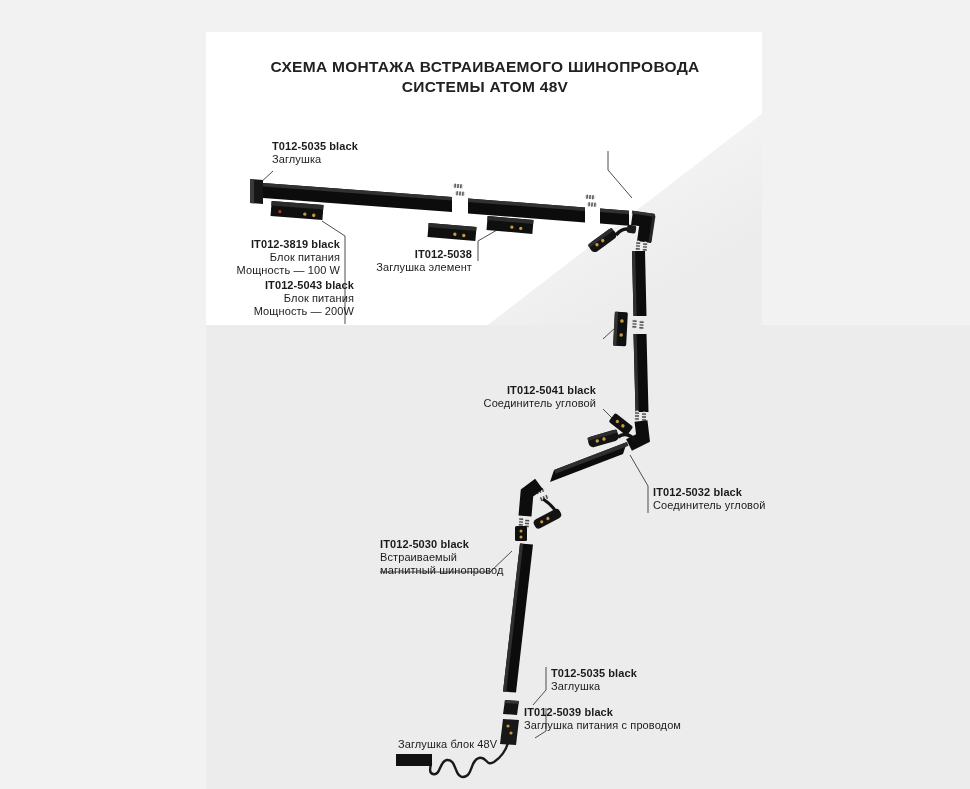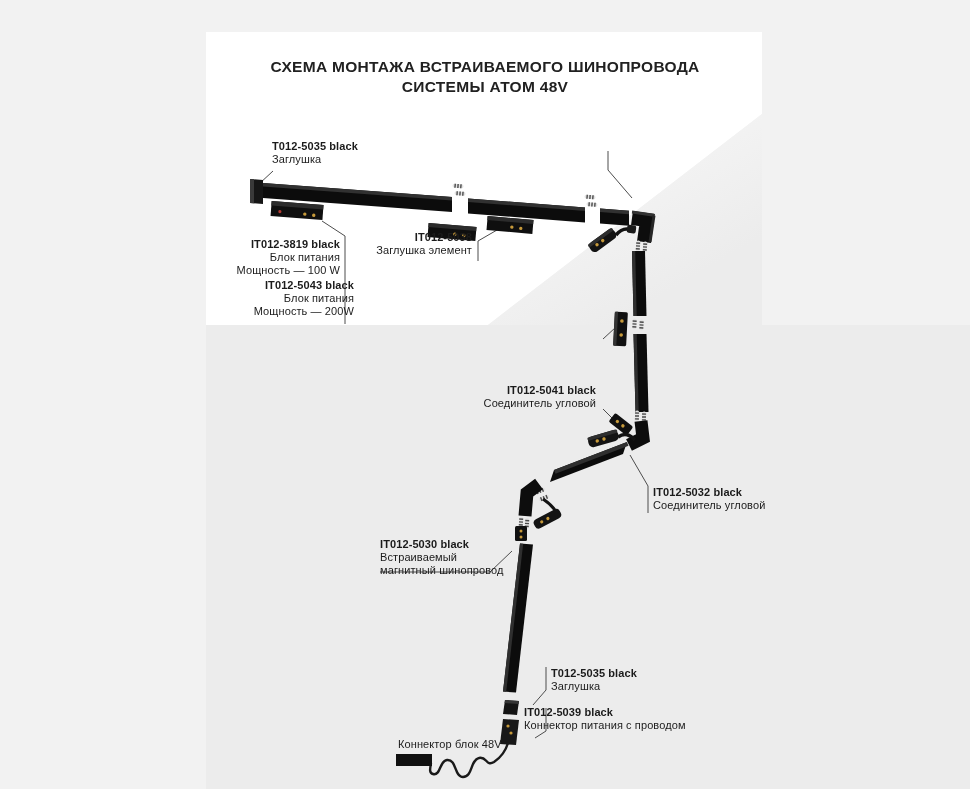--- a/index.html
+++ b/index.html
@@ -205,21 +205,21 @@
     <div class="d">Блок питания</div>
     <div class="d">Мощность — 100 W</div>
   </div>
 
   <div class="lbl r" style="left:164px;top:247px;width:190px">
     <div class="code">IT012-5043 black</div>
     <div class="d">Блок питания</div>
     <div class="d">Мощность — 200W</div>
   </div>
 
-  <div class="lbl r" style="left:332px;top:199px;width:140px">
+  <div class="lbl r" style="left:332px;top:216px;width:140px">
     <div class="code">IT012-5038</div>
     <div class="d">Заглушка элемент</div>
   </div>
 
 
   <div class="lbl r" style="left:416px;top:352px;width:180px">
     <div class="code">IT012-5041 black</div>
     <div class="d">Соединитель угловой</div>
   </div>
 
@@ -234,20 +234,20 @@
     <div class="d">магнитный шинопровод</div>
   </div>
 
   <div class="lbl" style="left:551px;top:635px">
     <div class="code">T012-5035 black</div>
     <div class="d">Заглушка</div>
   </div>
 
   <div class="lbl" style="left:524px;top:674px">
     <div class="code">IT012-5039 black</div>
-    <div class="d">Коннектор питания с проводом</div>
+    <div class="d">Заглушка питания с проводом</div>
   </div>
 
   <div class="lbl" style="left:398px;top:706px">
-    <div class="d">Коннектор блок 48V</div>
+    <div class="d">Заглушка блок 48V</div>
   </div>
 
 </div>
 
 </body></html>

